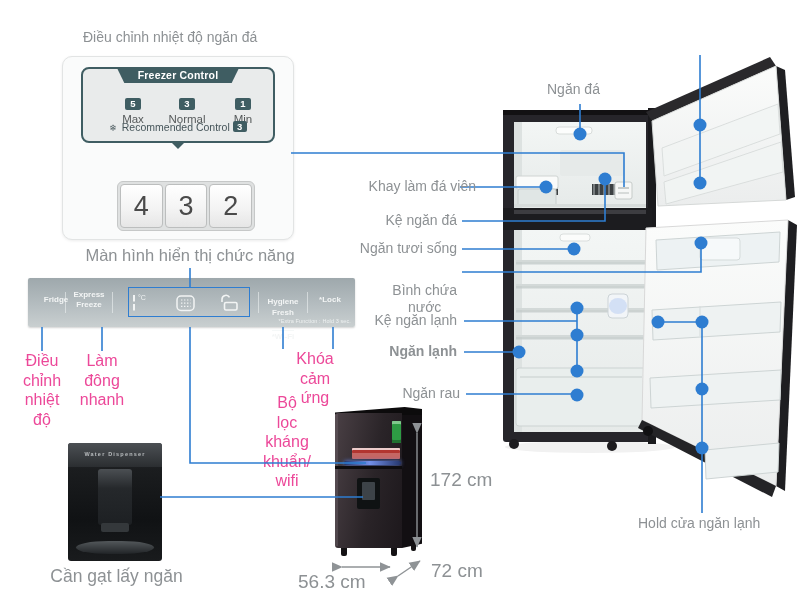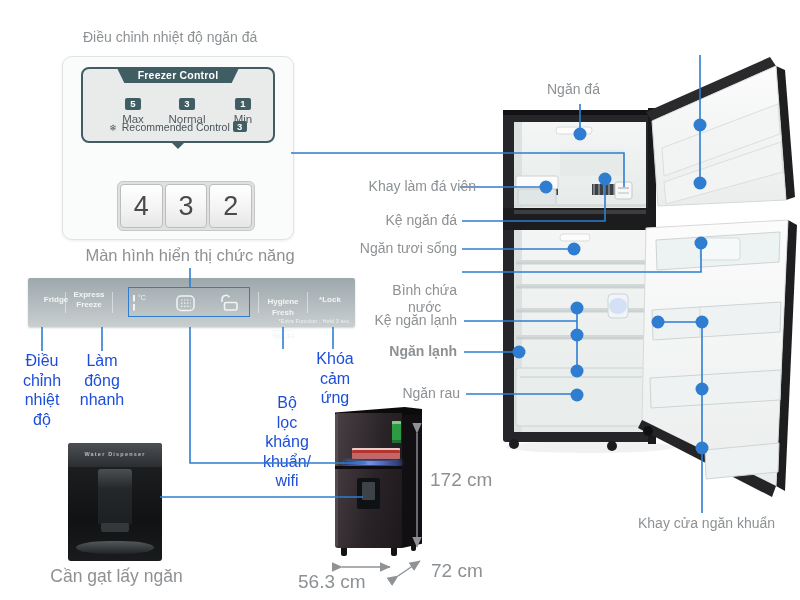--- a/index.html
+++ b/index.html
@@ -40,21 +40,21 @@
          background:linear-gradient(180deg,#9ea8ac 0%,#b7bfc2 60%,#c9cfd0 100%);
          box-shadow:0 1px 2px rgba(0,0,0,.18);}
   .strip-btn{position:absolute;color:#f3f5f5;font-weight:bold;font-size:8px;text-align:center;
              line-height:1.3;white-space:pre-line;}
   .strip-div{position:absolute;top:14px;width:1px;height:21px;background:rgba(242,246,246,.55);}
   .fn-box{position:absolute;left:100px;top:9px;width:122px;height:30px;border:1.5px solid #2e7dd1;box-sizing:border-box;}
   .strip-note{position:absolute;right:4px;top:40px;font-size:5.5px;color:#eef1f1;letter-spacing:.1px;}
   .wifi-line{display:inline-block;border-top:1px solid rgba(242,246,246,.8);padding-top:1px;margin-top:1px;font-weight:bold;}
 
   
-  .co{position:absolute;color:#1d4ed8;font-size:16px;line-height:1.22;text-align:center;white-space:pre-line;}
+  .co{position:absolute;color:#ec4899;font-size:16px;line-height:1.22;text-align:center;white-space:pre-line;}
 
   
   .disp{position:absolute;left:68px;top:443px;width:94px;height:118px;border-radius:3px;
         background:linear-gradient(180deg,#35383b 0%,#1b1d1f 22%,#101214 65%,#191b1d 100%);}
   .disp-plate{position:absolute;left:0;top:0;width:100%;height:24px;border-radius:3px 3px 0 0;
               background:linear-gradient(180deg,#4c5054,#2b2e31);color:#b9bdbf;font-size:5.5px;
               letter-spacing:1.2px;text-align:center;line-height:22px;font-weight:bold;}
   .disp-paddle{position:absolute;left:30px;top:26px;width:34px;height:56px;border-radius:3px;
                background:linear-gradient(180deg,#4b4f53 0%,#25282b 35%,#1d2023 100%);}
   .disp-lip{position:absolute;left:33px;top:80px;width:28px;height:9px;border-radius:2px;background:#34383b;}
@@ -164,21 +164,21 @@
 nhiệt
 độ</div>
   <div class="co" style="left:72px;top:351px;width:60px;">Làm
 đông
 nhanh</div>
   <div class="co" style="left:257px;top:349px;width:60px;margin-top:44px;">Bộ
 lọc
 kháng
 khuẩn/
 wifi</div>
-  <div class="co" style="left:306px;top:349px;width:58px;">Khóa
+  <div class="co" style="left:286px;top:349px;width:58px;">Khóa
 cảm
 ứng</div>
 
   <div class="disp">
     <div class="disp-plate">Water Dispenser</div>
     <div class="disp-paddle"></div>
     <div class="disp-lip"></div>
     <div class="disp-tray"></div>
   </div>
   <div class="lbl c" style="left:44px;top:566px;width:145px;font-size:17.5px;">Cần gạt lấy ngăn</div>
@@ -351,15 +351,15 @@
 
   <div class="lbl" style="left:547px;top:81px;text-align:right;">Ngăn đá</div>
   <div class="lbl r" style="right:324px;top:178px;">Khay làm đá viên</div>
   <div class="lbl r" style="right:343px;top:212px;">Kệ ngăn đá</div>
   <div class="lbl r" style="right:343px;top:240px;">Ngăn tươi sống</div>
   <div class="lbl c" style="right:343px;top:262px;margin-top:20px;">Bình chứa
 nước</div>
   <div class="lbl r" style="right:343px;top:312px;">Kệ ngăn lạnh</div>
   <div class="lbl r" style="right:343px;top:343px;font-weight:bold;">Ngăn lạnh</div>
   <div class="lbl r" style="right:340px;top:385px;">Ngăn rau</div>
-  <div class="lbl" style="left:638px;top:515px;">Khay cửa ngăn khuẩn</div>
+  <div class="lbl" style="left:638px;top:515px;">Hold cửa ngăn lạnh</div>
 
 </div>
 
 </body></html>

